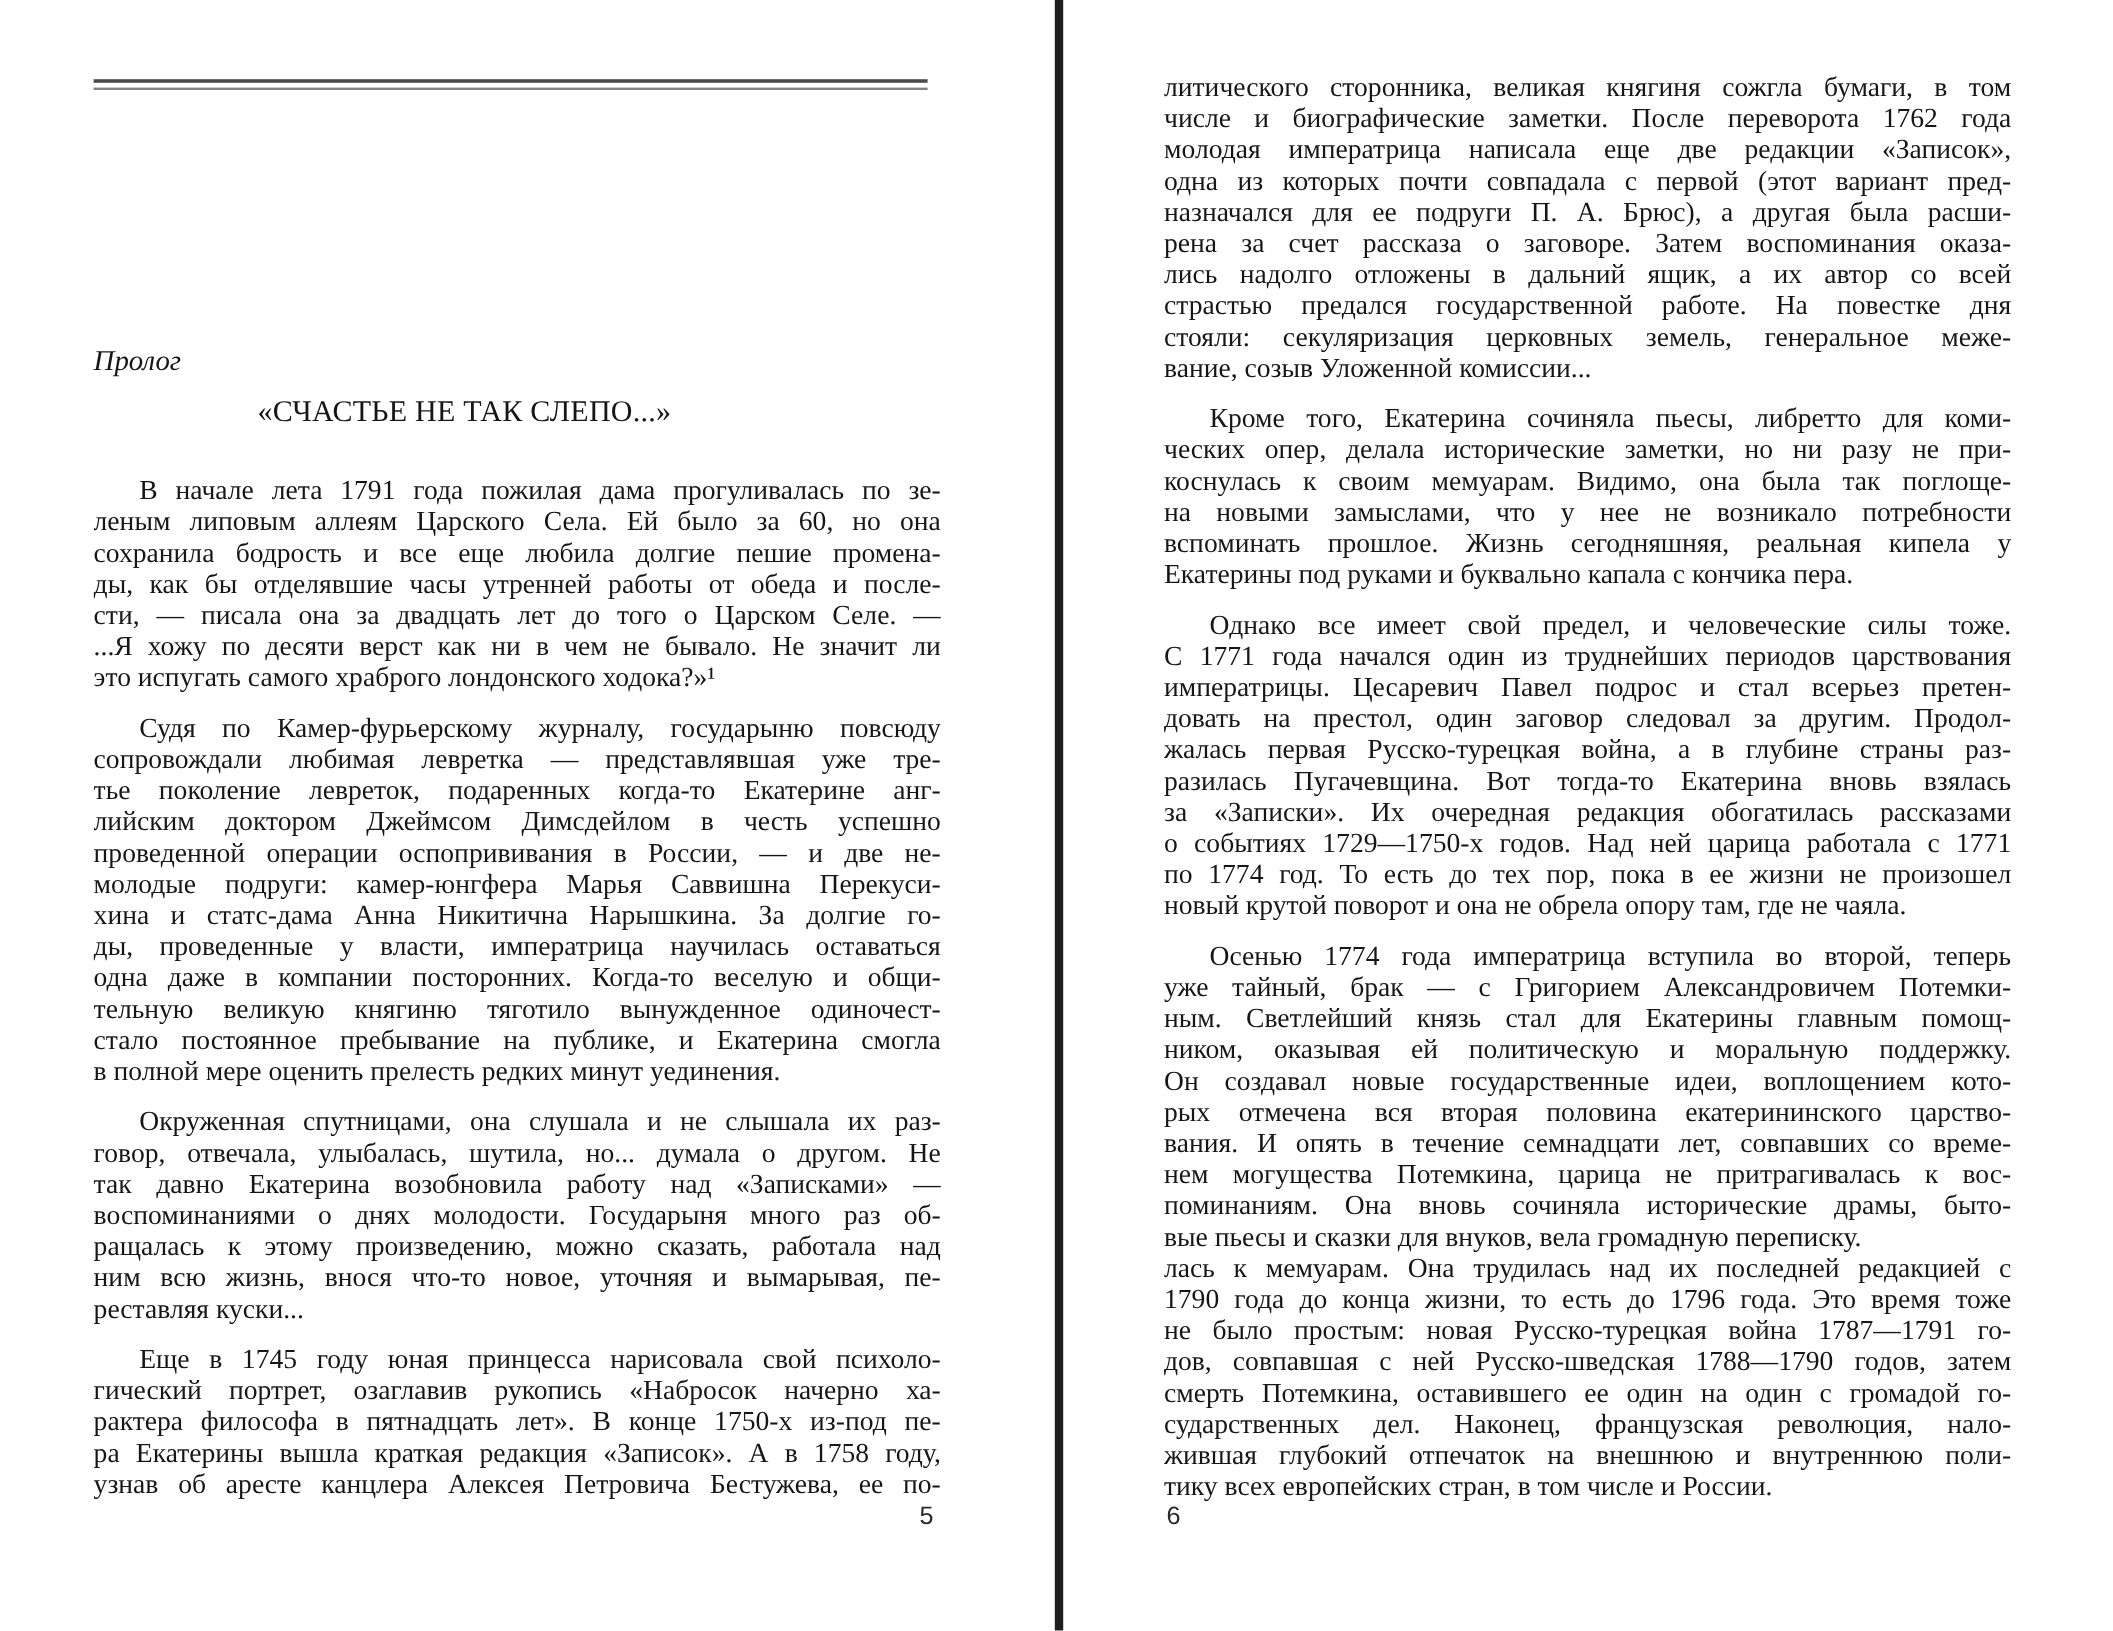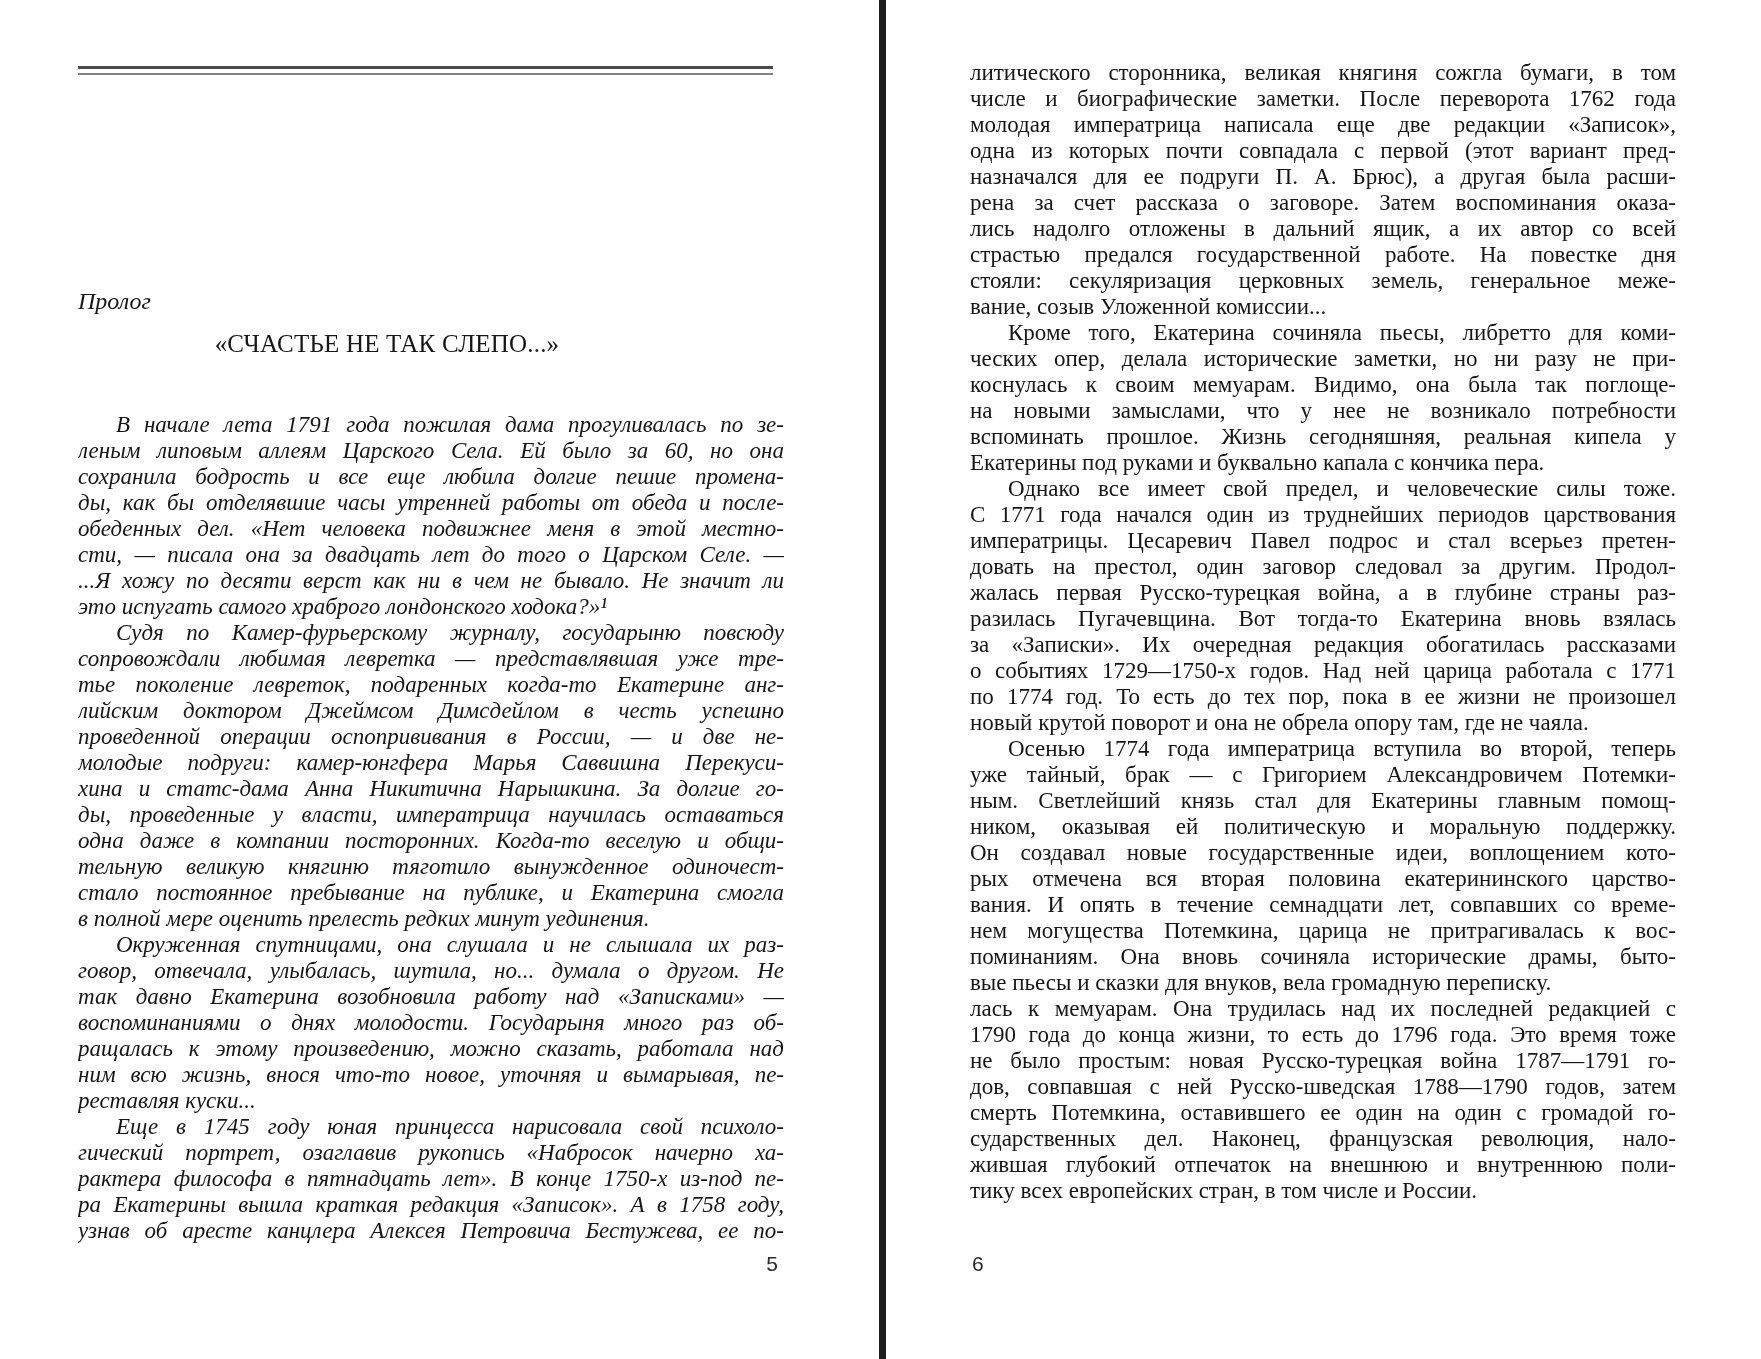--- a/index.html
+++ b/index.html
@@ -34,30 +34,30 @@
   }
   .title {
     position: absolute;
     left: 78px; top: 328px; width: 618px;
     text-align: center;
     font-weight: normal;
     font-size: 25px; line-height: 32px;
     letter-spacing: 0.2px;
   }
   .body-col { position: absolute; width: 706px; }
-  #body-left  { left: 78px;  top: 412px; font-style: italic; }
+  #body-left  { left: 78px;  top: 380px; }
   #body-right { left: 970px; top: 60px; }
   .line {
     font-size: 23px;
     height: 26px; line-height: 26px;
     overflow: hidden;
   }
   .just { text-align: justify; text-align-last: justify; }
   .last { text-align: left; text-align-last: left; }
-  .indent { text-indent: 38px; }
+  .indent { text-indent: 38px; margin-top: 16px; }
   .pagenum {
     position: absolute;
     font-family: "Liberation Sans", sans-serif;
     font-size: 21px; line-height: 24px;
     color: #2a2a2a;
   }
   #pn-left  { left: 78px;  top: 1252px; width: 700px; text-align: right; }
   #pn-right { left: 972px; top: 1252px; width: 700px; text-align: left; }
 </style>
 </head>
@@ -69,21 +69,20 @@
 
   <div class="kicker">Пролог</div>
 
   <div class="title">«СЧАСТЬЕ НЕ ТАК СЛЕПО...»</div>
 
   <div class="body-col" id="body-left">
       <div class="line just indent">В начале лета 1791 года пожилая дама прогуливалась по зе-</div>
       <div class="line just">леным липовым аллеям Царского Села. Ей было за 60, но она</div>
       <div class="line just">сохранила бодрость и все еще любила долгие пешие промена-</div>
       <div class="line just">ды, как бы отделявшие часы утренней работы от обеда и после-</div>
-      <div class="line just">обеденных дел. «Нет человека подвижнее меня в этой местно-</div>
       <div class="line just">сти, — писала она за двадцать лет до того о Царском Селе. —</div>
       <div class="line just">...Я хожу по десяти верст как ни в чем не бывало. Не значит ли</div>
       <div class="line last">это испугать самого храброго лондонского ходока?»¹</div>
       <div class="line just indent">Судя по Камер-фурьерскому журналу, государыню повсюду</div>
       <div class="line just">сопровождали любимая левретка — представлявшая уже тре-</div>
       <div class="line just">тье поколение левреток, подаренных когда-то Екатерине анг-</div>
       <div class="line just">лийским доктором Джеймсом Димсдейлом в честь успешно</div>
       <div class="line just">проведенной операции оспопрививания в России, — и две не-</div>
       <div class="line just">молодые подруги: камер-юнгфера Марья Саввишна Перекуси-</div>
       <div class="line just">хина и статс-дама Анна Никитична Нарышкина. За долгие го-</div>

